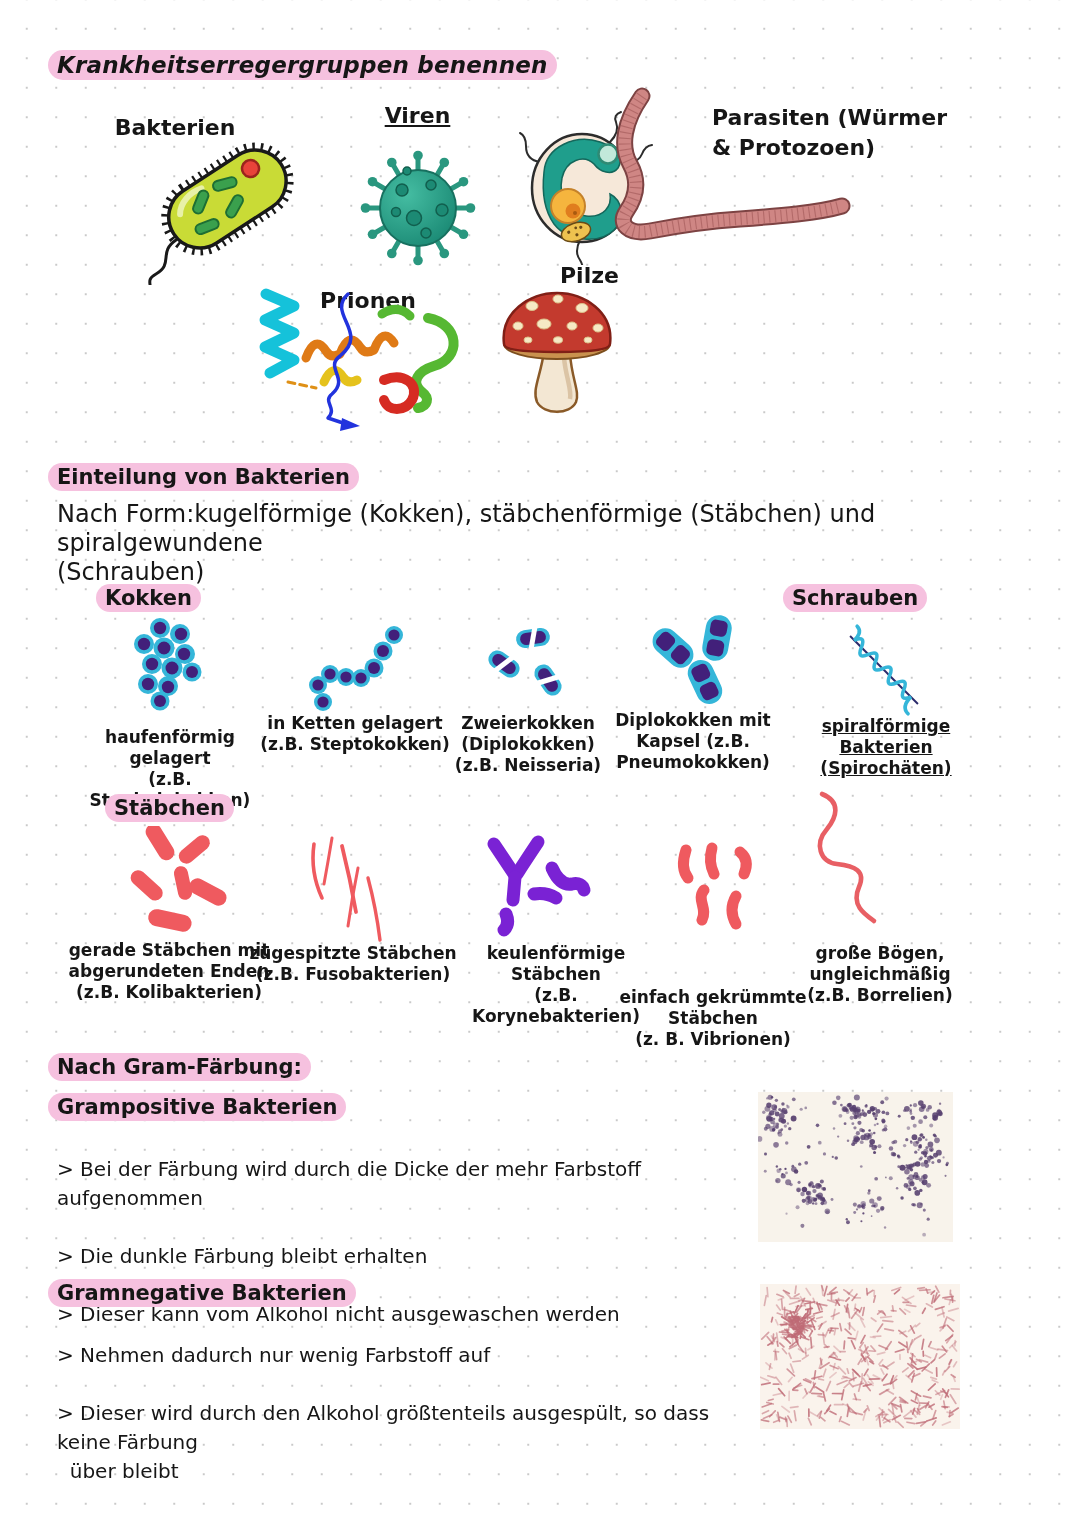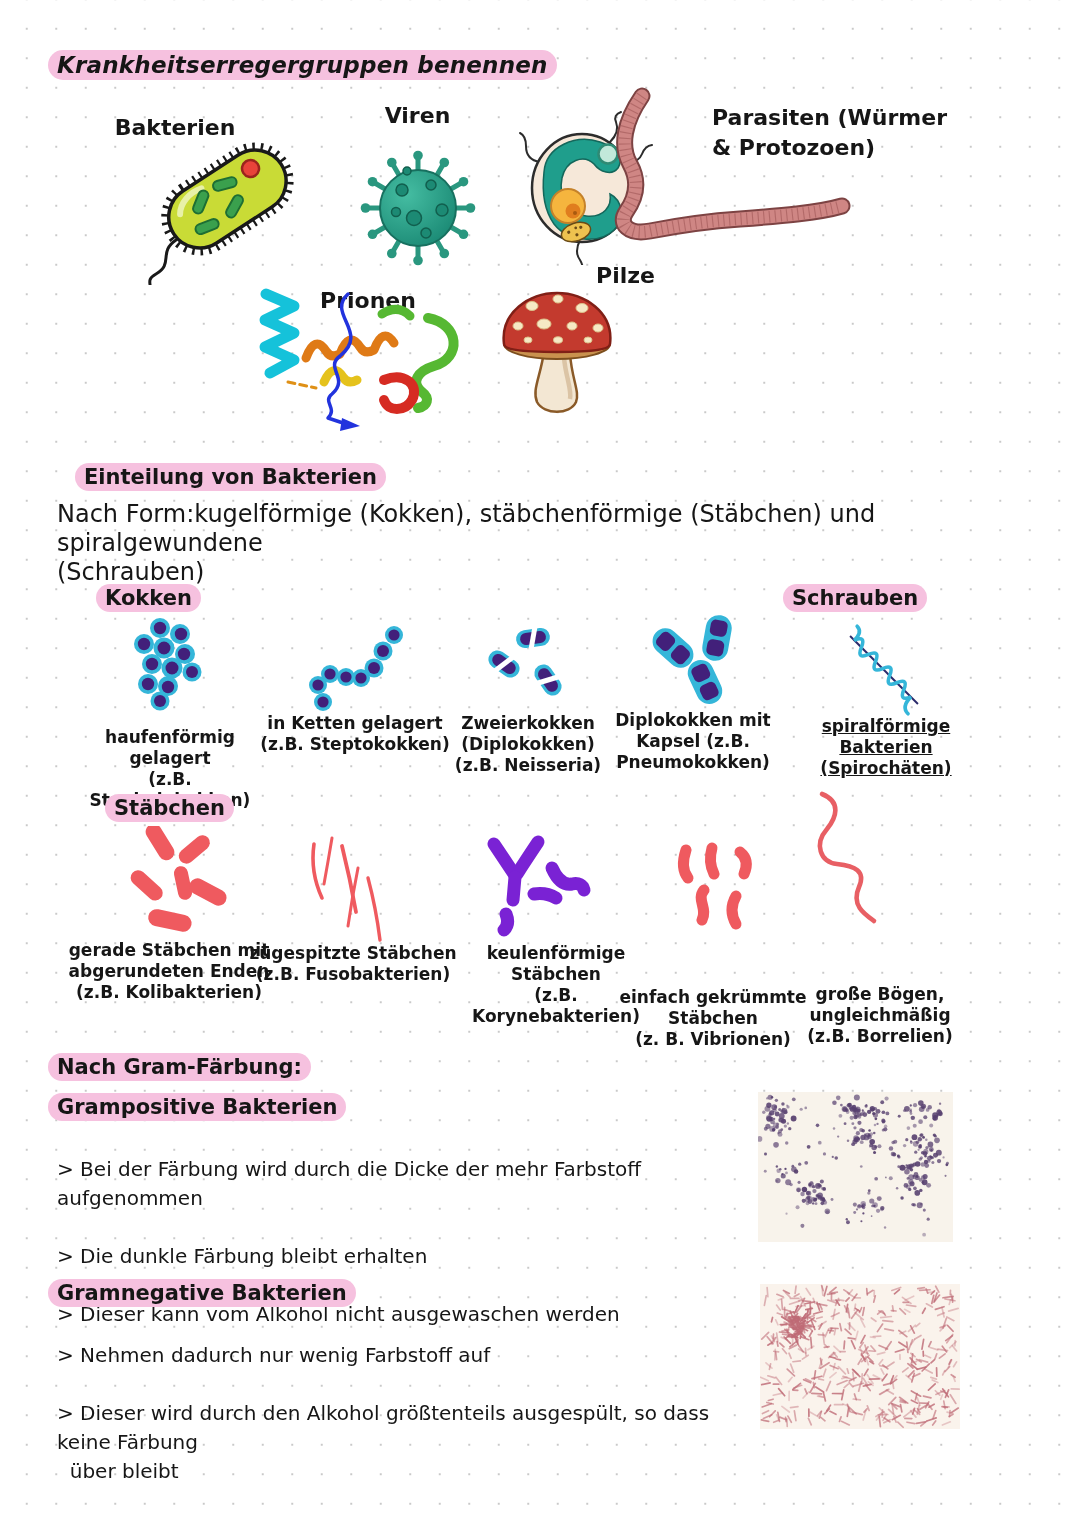--- a/index.html
+++ b/index.html
@@ -43,21 +43,21 @@
     <g fill="#3aa04d" stroke="#1e6e33" stroke-width="2">
       <rect x="66" y="56" width="24" height="10" rx="5" transform="rotate(-35 78 61)"></rect>
       <rect x="96" y="54" width="24" height="10" rx="5" transform="rotate(18 108 59)"></rect>
       <rect x="58" y="80" width="24" height="10" rx="5" transform="rotate(12 70 85)"></rect>
       <rect x="92" y="78" width="24" height="10" rx="5" transform="rotate(-28 104 83)"></rect>
     </g>
     <circle cx="138" cy="60" r="8.5" fill="#e8433a" stroke="#9a241d" stroke-width="2.5"></circle>
   </g>
 </svg>
 
-<div class="abs group-label" style="left:350px;top:101px;width:135px;text-align:center;">Viren</div>
+<div class="abs group-label" style="left:350px;top:101px;width:135px;text-align:center;text-decoration:underline;">Viren</div>
 
 <svg class="abs" style="left:352px;top:138px;" width="130" height="130" viewBox="0 0 130 130" aria-hidden="true">
   <defs>
     <radialGradient id="vg" cx="35%" cy="32%" r="75%">
       <stop offset="0" stop-color="#45bda2"></stop>
         <stop offset="1" stop-color="#1b8a75"></stop>
     </radialGradient>
   </defs>
   <g stroke="#2a977f" stroke-width="5" stroke-linecap="round">
     <line x1="104" y1="70" x2="115" y2="70"></line>
@@ -139,42 +139,42 @@
     <path d="M 196,40 C 228,46 230,80 202,88 C 186,93 178,104 190,114 C 198,120 196,128 186,130" stroke="#56b832" stroke-width="10"></path>
     <path d="M 74,80 q 9,-24 20,-7 q 5,8 14,3 q 9,-24 20,-7 q 5,8 14,3 q 9,-24 20,-7" stroke="#df7a16" stroke-width="9"></path>
     <path d="M 92,104 q 9,-20 19,-5 q 5,8 14,3" stroke="#e5c21c" stroke-width="9"></path>
     <path d="M 152,102 C 172,94 188,106 180,122 C 173,134 156,134 152,122" stroke="#d62b22" stroke-width="10"></path>
     <path d="M 56,104 L 84,110" stroke="#df9016" stroke-width="3" stroke-dasharray="7 5"></path>
     <path d="M 116,16 C 94,36 138,54 108,78 C 92,90 118,100 100,116 C 90,124 106,130 96,140 L 114,146" stroke="#2233dd" stroke-width="3.5"></path>
   </g>
   <polygon points="110,140 128,148 108,153" fill="#2233dd"></polygon>
 </svg>
 
-<div class="abs group-label" style="left:535px;top:261px;width:120px;text-align:right;">Pilze</div>
+<div class="abs group-label" style="left:560px;top:261px;width:120px;text-align:left;">Pilze</div>
 
 <svg class="abs" style="left:492px;top:286px;" width="130" height="135" viewBox="0 0 130 135" aria-hidden="true">
   <path d="M 52,66 C 48,92 40,104 45,116 C 52,129 78,129 84,116 C 88,106 80,94 78,68 Z" fill="#f3e7d3" stroke="#8a5a28" stroke-width="2.5"></path>
   <path d="M 72,72 C 74,92 80,104 78,113" stroke="#d8c0a0" stroke-width="4.5" fill="none" opacity="0.9"></path>
   <ellipse cx="65" cy="58" rx="53" ry="15" fill="#c9914e" stroke="#7d4f1e" stroke-width="2"></ellipse>
   <path d="M 12,58 C 8,26 38,7 65,7 C 92,7 122,26 118,58 C 118,63 104,66 65,66 C 26,66 12,63 12,58 Z" fill="#c33a2e" stroke="#801f16" stroke-width="2.5"></path>
   <g fill="#f6e9c5" stroke="#dcc089" stroke-width="1">
     <ellipse cx="40" cy="20" rx="6" ry="4.5"></ellipse>
       <ellipse cx="66" cy="13" rx="5" ry="4"></ellipse>
     <ellipse cx="90" cy="22" rx="6" ry="4.5"></ellipse>
       <ellipse cx="26" cy="40" rx="5" ry="4"></ellipse>
     <ellipse cx="52" cy="38" rx="7" ry="5"></ellipse>
       <ellipse cx="80" cy="40" rx="5" ry="4"></ellipse>
     <ellipse cx="106" cy="42" rx="5" ry="4"></ellipse>
       <ellipse cx="36" cy="54" rx="4" ry="3"></ellipse>
     <ellipse cx="66" cy="54" rx="4.5" ry="3.2"></ellipse>
       <ellipse cx="96" cy="54" rx="4" ry="3"></ellipse>
   </g>
 </svg>
 
-<div class="abs section-heading" style="left:48px;top:463px;margin-left:27px;">
+<div class="abs section-heading" style="left:48px;top:463px;">
   <span class="hl">Einteilung von Bakterien</span>
 </div>
 <div class="abs body-text" style="left:57px;top:500px;width:950px;font-size:24px;">Nach Form:kugelförmige (Kokken), stäbchenförmige (Stäbchen) und spiralgewundene
 (Schrauben)</div>
 
 <div class="abs section-heading" style="left:96px;top:584px;">
   <span class="hl">Kokken</span>
 </div>
 <div class="abs section-heading" style="left:783px;top:584px;">
   <span class="hl">Schrauben</span>
@@ -378,21 +378,21 @@
 abgerundeten Enden
 (z.B. Kolibakterien)</div>
 <div class="abs caption" style="left:247px;top:943px;width:212px;">zugespitzte Stäbchen
 (z.B. Fusobakterien)</div>
 <div class="abs caption" style="left:448px;top:943px;width:216px;">keulenförmige
 Stäbchen
 (z.B. Korynebakterien)</div>
 <div class="abs caption" style="left:607px;top:943px;width:212px;margin-top:44px;">einfach gekrümmte
 Stäbchen
 (z. B. Vibrionen)</div>
-<div class="abs caption" style="left:775px;top:943px;width:210px;margin-top:41px;">große Bögen,
+<div class="abs caption" style="left:775px;top:943px;width:210px;">große Bögen,
 ungleichmäßig
 (z.B. Borrelien)</div>
 
 <div class="abs section-heading" style="left:48px;top:1053px;">
   <span class="hl">Nach Gram-Färbung:</span>
 </div>
 
 <div class="abs section-heading" style="left:48px;top:1093px;">
   <span class="hl">Grampositive Bakterien</span>
 </div>

